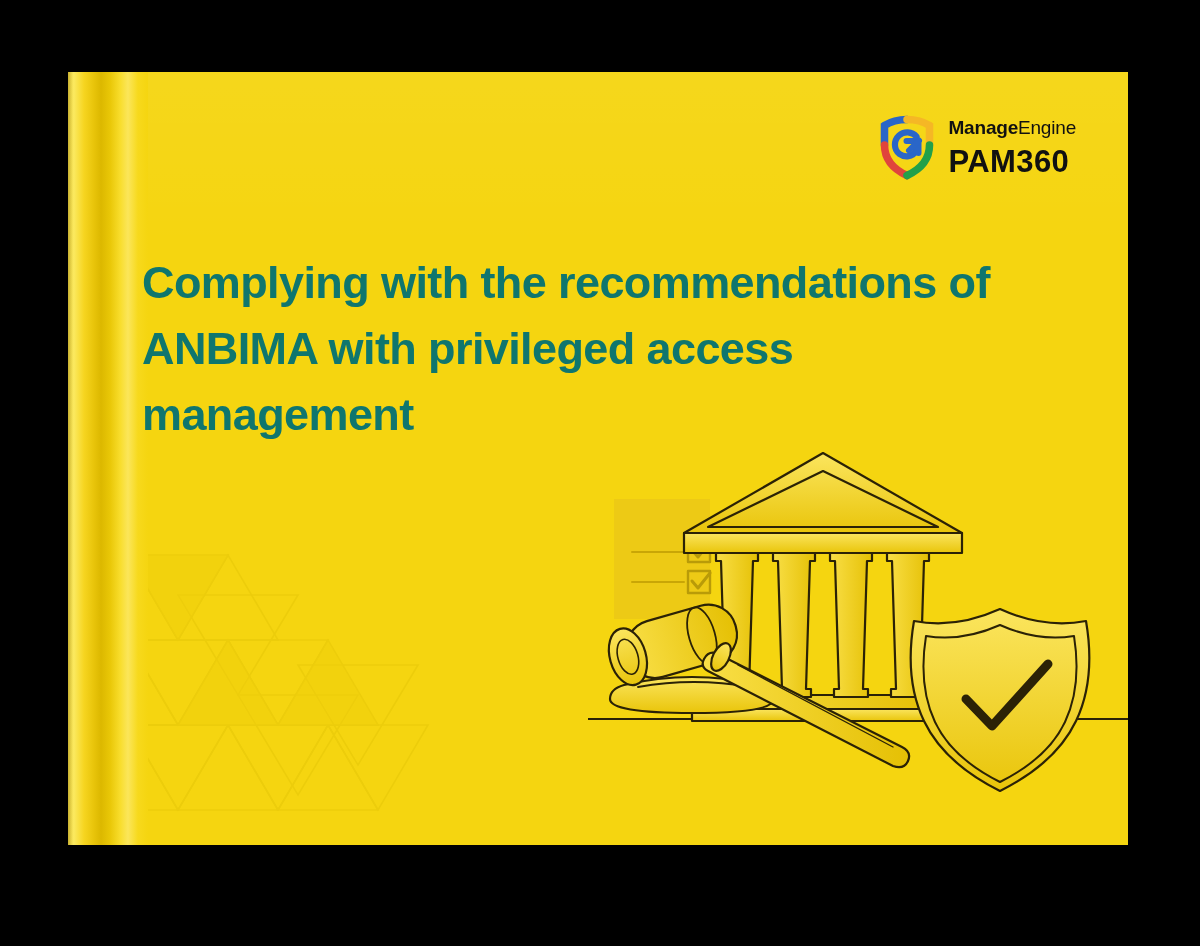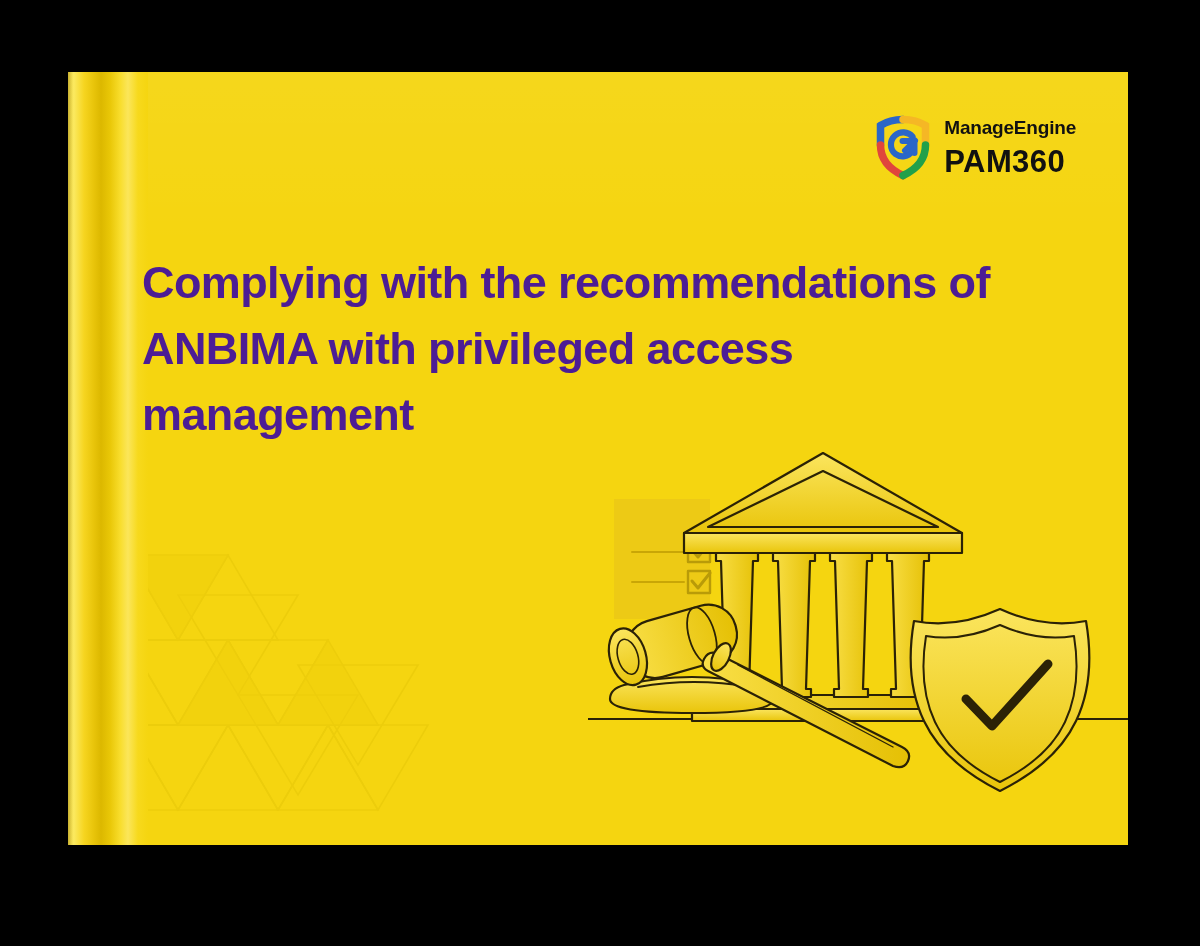--- a/index.html
+++ b/index.html
@@ -93,42 +93,42 @@
   }
   .logo-mark { width: 58px; height: 66px; display: block; }
   .logo-wordmark { line-height: 1; user-select: none; }
   .logo-line1 {
     font-size: 19px;
     letter-spacing: -0.2px;
     color: #111111;
     white-space: nowrap;
   }
   .logo-line1 .me-bold { font-weight: 700; }
-  .logo-line1 .me-light { font-weight: 700; }
+  .logo-line1 .me-light { font-weight: 400; }
   .logo-line2 {
     font-size: 31px;
     font-weight: 700;
     letter-spacing: 0.4px;
     color: #111111;
     margin-top: 9px;
   }
 
   
   .cover-title {
     position: absolute;
     left: 74px;
     top: 178px;
     width: 890px;
     margin: 0;
     font-family: "Liberation Sans", sans-serif;
     font-size: 45px;
     font-weight: 700;
     line-height: 1.47;
     letter-spacing: -0.6px;
-    color: #4c1d95;
+    color: #0f766e;
   }
 
   
   .illustration {
     position: absolute;
     left: 520px;
     top: 375px;
     width: 540px;
     height: 360px;
   }

